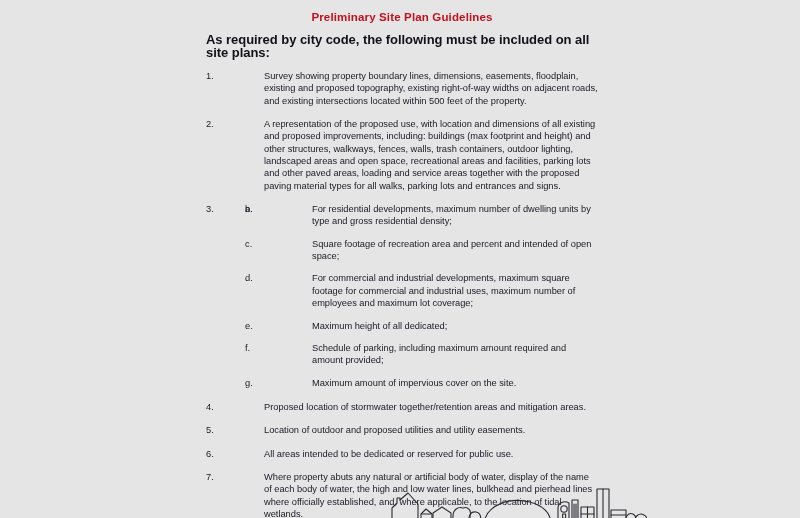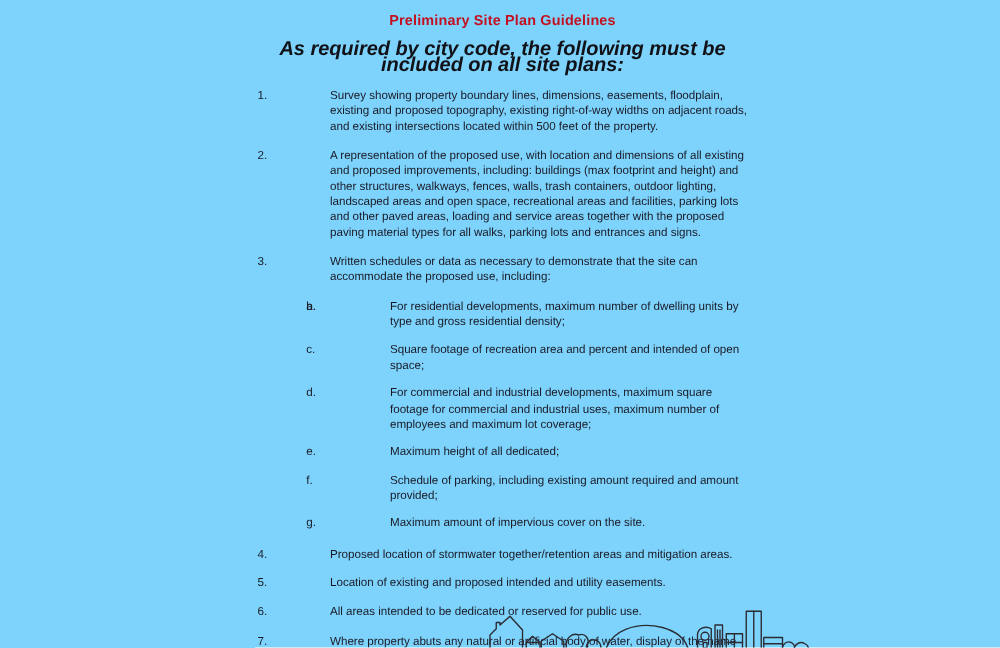--- a/index.html
+++ b/index.html
@@ -14,21 +14,21 @@
     overflow: hidden;
     font-family: "Liberation Sans", sans-serif;
     color: #1a1a26;
     -webkit-font-smoothing: antialiased;
   }
 
   .page {
     position: relative;
     width: 800px;
     height: 518px;
-    background: #7dd3fc;
+    background: #e5e5e5;
   }
 
   .content {
     position: absolute;
     left: 206px;
     top: 6px;
     width: 392px;
   }
 
   .doc-title {
@@ -36,27 +36,25 @@
     font-size: 11.5px;
     font-weight: bold;
     text-align: center;
     letter-spacing: 0.15px;
     margin: 4px 0 0 0;
     line-height: 14px;
   }
 
   .doc-subtitle {
     color: #111118;
-    font-size: 16px;
+    font-size: 13px;
     font-weight: bold;
-    text-align: center;
     margin: 9px 0 0 0;
     line-height: 13px;
     letter-spacing: -0.05px;
-    font-style: italic;
   }
 
   
   .num-list {
     margin: 11px 0 0 0;
     padding: 0;
     list-style: none;
   }
   .num-item {
     position: relative;
@@ -137,21 +135,20 @@
         <span class="body">Survey showing property boundary lines, dimensions, easements, floodplain, existing and proposed topography, existing right-of-way widths on adjacent roads, and existing intersections located within 500 feet of the property.</span>
       </li>
 
       <li class="num-item">
         <span class="num-marker">2.</span>
         <span class="body">A representation of the proposed use, with location and dimensions of all existing and proposed improvements, including: buildings (max footprint and height) and other structures, walkways, fences, walls, trash containers, outdoor lighting, landscaped areas and open space, recreational areas and facilities, parking lots and other paved areas, loading and service areas together with the proposed paving material types for all walks, parking lots and entrances and signs.</span>
       </li>
 
       <li class="num-item">
         <span class="num-marker">3.</span>
-        <span class="body">Written schedules or data as necessary to demonstrate that the site can accommodate the proposed use, including:</span>
 
         <ul class="sub-list">
           <li class="sub-item">
             <span class="sub-marker">a.</span>
           </li>
           <li class="sub-item">
             <span class="sub-marker">b.</span>
             <span class="body">For residential developments, maximum number of dwelling units by type and gross residential density;</span>
           </li>
           <li class="sub-item">
@@ -161,37 +158,37 @@
           <li class="sub-item">
             <span class="sub-marker">d.</span>
             <span class="body">For commercial and industrial developments, maximum square footage for commercial and industrial uses, maximum number of employees and maximum lot coverage;</span>
           </li>
           <li class="sub-item">
             <span class="sub-marker">e.</span>
             <span class="body">Maximum height of all dedicated;</span>
           </li>
           <li class="sub-item">
             <span class="sub-marker">f.</span>
-            <span class="body">Schedule of parking, including existing amount required and amount provided;</span>
+            <span class="body">Schedule of parking, including maximum amount required and amount provided;</span>
           </li>
           <li class="sub-item">
             <span class="sub-marker">g.</span>
             <span class="body">Maximum amount of impervious cover on the site.</span>
           </li>
         </ul>
       </li>
 
       <li class="num-item after-sub">
         <span class="num-marker">4.</span>
         <span class="body">Proposed location of stormwater together/retention areas and mitigation areas.</span>
       </li>
 
       <li class="num-item">
         <span class="num-marker">5.</span>
-        <span class="body">Location of existing and proposed intended and utility easements.</span>
+        <span class="body">Location of outdoor and proposed utilities and utility easements.</span>
       </li>
 
       <li class="num-item">
         <span class="num-marker">6.</span>
         <span class="body">All areas intended to be dedicated or reserved for public use.</span>
       </li>
 
       <li class="num-item">
         <span class="num-marker">7.</span>
         <span class="body">Where property abuts any natural or artificial body of water, display of the name of each body of water, the high and low water lines, bulkhead and pierhead lines where officially established, and, where applicable, to the location of tidal wetlands.</span>

